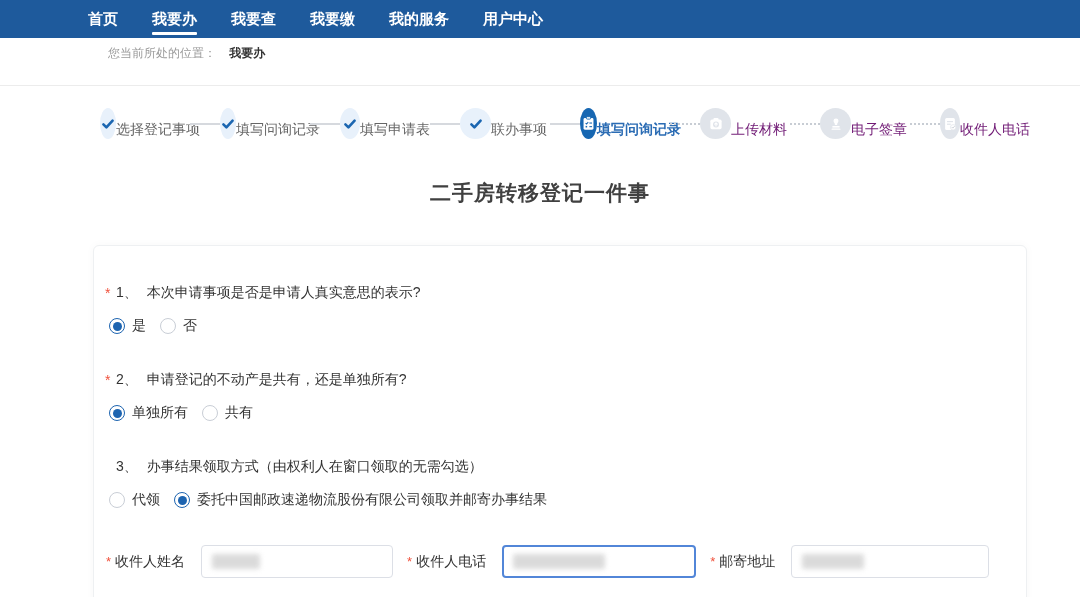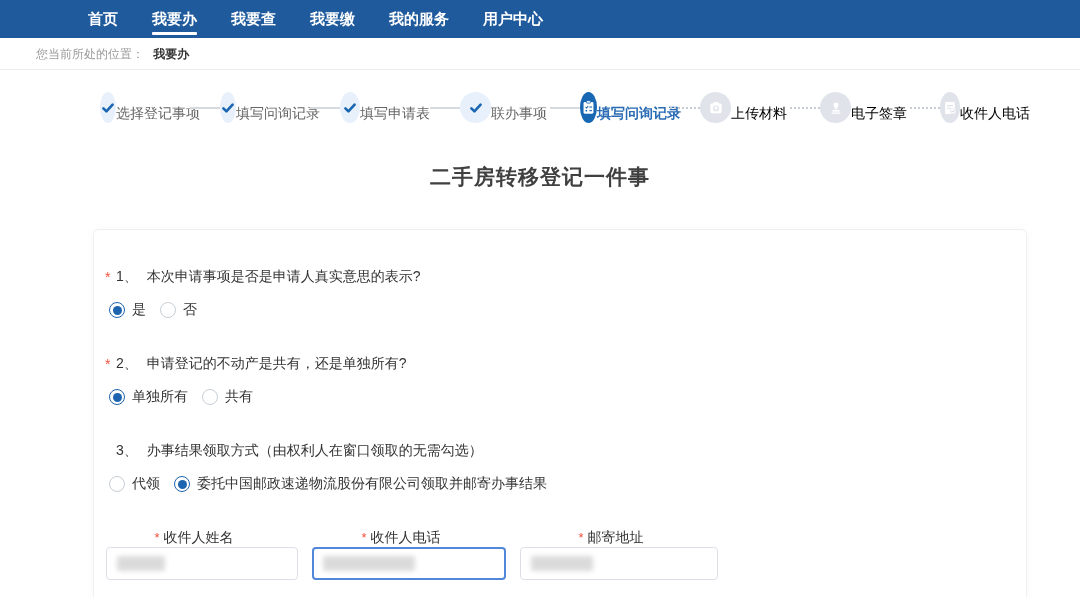--- a/index.html
+++ b/index.html
@@ -7,37 +7,37 @@
     font-family:"Liberation Sans","DejaVu Sans",sans-serif; }
 
   
   .topnav { height:38px; background:#1E5A9C; display:flex; align-items:stretch; padding-left:71px; }
   .nav-item { position:relative; color:#fff; font-size:15px; font-weight:bold;
     line-height:38px; padding:0 17px; cursor:pointer; white-space:nowrap; }
   .nav-item.active::after { content:""; position:absolute; left:17px; right:17px; bottom:3px;
     height:3px; background:#fff; border-radius:1px; }
 
   
-  .breadcrumb { height:32px; line-height:32px; padding-left:36px; font-size:12px;
-    border-bottom:1px solid #ececec; background:#fff; }
+  .breadcrumb { height:48px; line-height:32px; padding-left:108px; font-size:12px;
+    border-bottom:1px solid #ececec; background:#fff;font-family:Liberation Mono, monospace; }
   .bc-prefix { color:#999; }
   .bc-current { color:#333; font-weight:bold; margin-left:6px; }
 
   
   .stepper { display:flex; align-items:flex-start; margin:22px 50px 0 100px; width:930px; }
   .step { width:90px; flex:none; display:flex; align-items:center; }
   .step-circle { width:31px; height:31px; border-radius:50%; display:flex;
     align-items:center; justify-content:center; }
   .step.completed .step-circle { background:#E8F1FB; }
   .step.active    .step-circle { background:#1767B2; }
   .step.upcoming  .step-circle { background:#E0E4EA; }
   .step-label { margin-top:12px; font-size:14px; white-space:nowrap; }
   .step.completed .step-label { color:#666; }
   .step.active    .step-label { color:#2B6CB4; font-weight:bold; }
-  .step.upcoming  .step-label { color:#000000; }
+  .step.upcoming  .step-label { color:#701a75; }
   .connector { flex:1; min-width:18px; border-top:2px solid #D6D9DE; margin-top:15px; }
   .connector.dotted { border-top:2px dotted #C8CDD4; }
 
   
   .page-title { margin-top:40px; text-align:center; font-size:21px; font-weight:bold; color:#404040; letter-spacing:1px; }
 
   
   .card { margin:38px 0 0 93px; width:934px; height:400px; background:#fff;
     border:1px solid #EEF0F2; border-radius:6px; box-shadow:0 0 10px rgba(0,0,0,.03);
     padding:38px 20px 0 12px; }
@@ -49,21 +49,21 @@
   .option { display:inline-flex; align-items:center; gap:7px; cursor:pointer; }
   .radio { width:16px; height:16px; border:1px solid #C9CED6; border-radius:50%; background:#fff;
     display:inline-flex; align-items:center; justify-content:center; flex:none; }
   .radio.selected { border:1.5px solid #1D64B0; }
   .radio-dot { width:0; height:0; }
   .radio.selected .radio-dot { width:9px; height:9px; border-radius:50%; background:#1D64B0; }
   .opt-label { font-size:14px; color:#333; white-space:nowrap; }
 
   
   .fields { display:flex; align-items:center; margin-top:27px; }
-  .field { display:flex; align-items:center;flex-direction:column; }
+  .field { display:flex; align-items:center; }
   .field + .field { margin-left:14px; }
   .f-label { font-size:14px; color:#333; margin-right:16px; white-space:nowrap; }
   .f-ast { color:#F0513C; margin-right:4px; font-size:13px; }
   .f-input { height:33px; border:1px solid #DCDFE6; border-radius:4px; background:#fff;
     display:flex; align-items:center; padding-left:10px; }
   .f-input.focused { border:2px solid #5286D8; padding-left:9px; }
   .w-name  { width:192px; }
   .w-phone { width:194px; }
   .w-addr  { width:198px; }
   .redacted { height:15px; background:#BDBDBD; opacity:.55; filter:blur(2.5px); border-radius:2px; }

